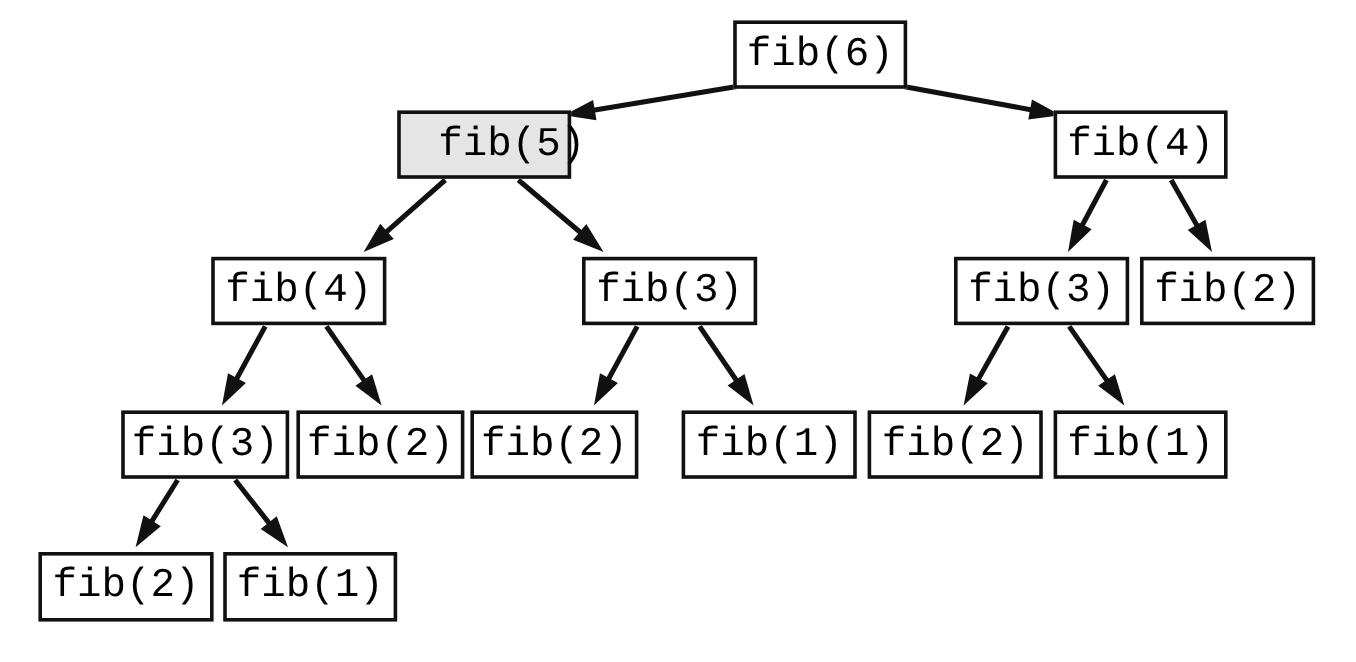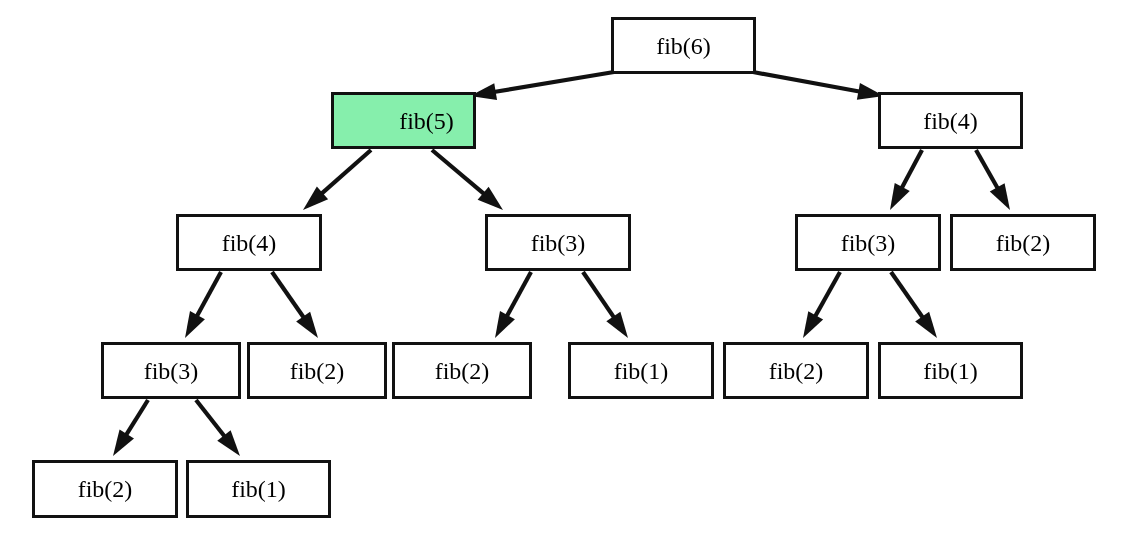--- a/index.html
+++ b/index.html
@@ -27,22 +27,22 @@
     position: absolute;
     box-sizing: border-box;
     background: #ffffff;
     border: 3px solid #111111;
     display: flex;
     align-items: center;
     justify-content: center;
     z-index: 2;
   }
   .node-label {
-    font-family: Liberation Serif, serif;
-    font-size: 24px;
+    font-family: Liberation Mono, monospace;
+    font-size: 34px;
     line-height: 1;
     color: #000000;
     letter-spacing: 0px;
     white-space: nowrap;
   }
 </style>
 </head>
 <body>
 
 <div id="canvas" style="background: rgb(255, 255, 255);">
@@ -100,21 +100,21 @@
         <polygon points="113,456 119.57198685603943,429.4470531058407 133.98795802412593,438.45703508589474" fill="#111111"></polygon>
       </g>
       <g>
         <line x1="196" y1="400" x2="227.02574740943004" y2="439.48731488472913" stroke="#111111" stroke-width="4.2" stroke-linecap="butt"></line>
         <polygon points="240,456 217.25293376977993,440.8072063820382 230.6203455297611,430.30423999919583" fill="#111111"></polygon>
       </g>
     </svg>
 <div class="node" style="left: 611px; top: 17px; width: 145px; height: 57px; border-color: rgb(17, 17, 17); background: rgb(255, 255, 255);">
       <span class="node-label" style="color: rgb(0, 0, 0);">fib(6)</span>
     </div>
-    <div class="node" style="left: 331px; top: 92px; width: 145px; height: 57px; border-color: rgb(17, 17, 17); background: #86efac; padding-left: 46px;">
+    <div class="node" style="left: 331px; top: 92px; width: 145px; height: 57px; border-color: rgb(17, 17, 17); background: #e5e5e5; padding-left: 46px;">
       <span class="node-label" style="color: rgb(0, 0, 0);">fib(5)</span>
     </div>
     <div class="node" style="left: 878px; top: 92px; width: 145px; height: 57px; border-color: rgb(17, 17, 17); background: rgb(255, 255, 255);">
       <span class="node-label" style="color: rgb(0, 0, 0);">fib(4)</span>
     </div>
     <div class="node" style="left: 176px; top: 214px; width: 146px; height: 57px; border-color: rgb(17, 17, 17); background: rgb(255, 255, 255);">
       <span class="node-label" style="color: rgb(0, 0, 0);">fib(4)</span>
     </div>
     <div class="node" style="left: 485px; top: 214px; width: 146px; height: 57px; border-color: rgb(17, 17, 17); background: rgb(255, 255, 255);">
       <span class="node-label" style="color: rgb(0, 0, 0);">fib(3)</span>

